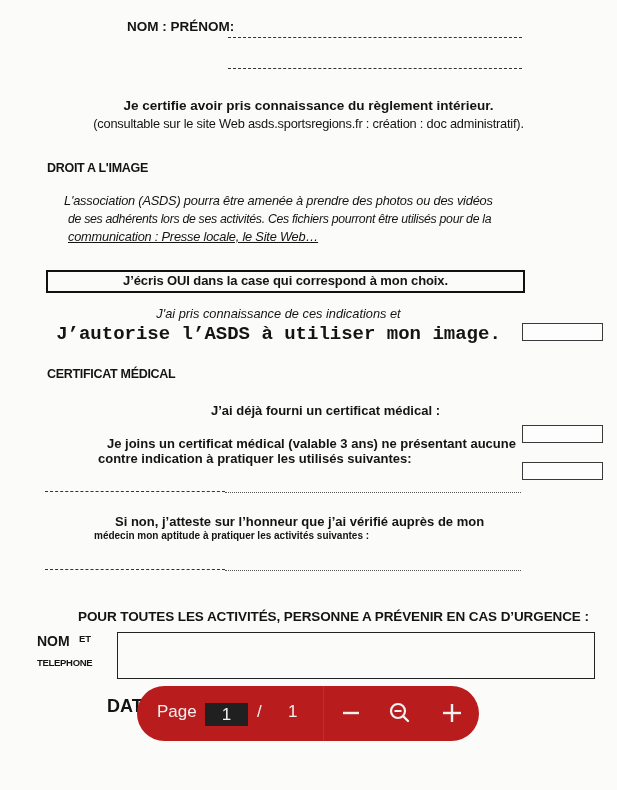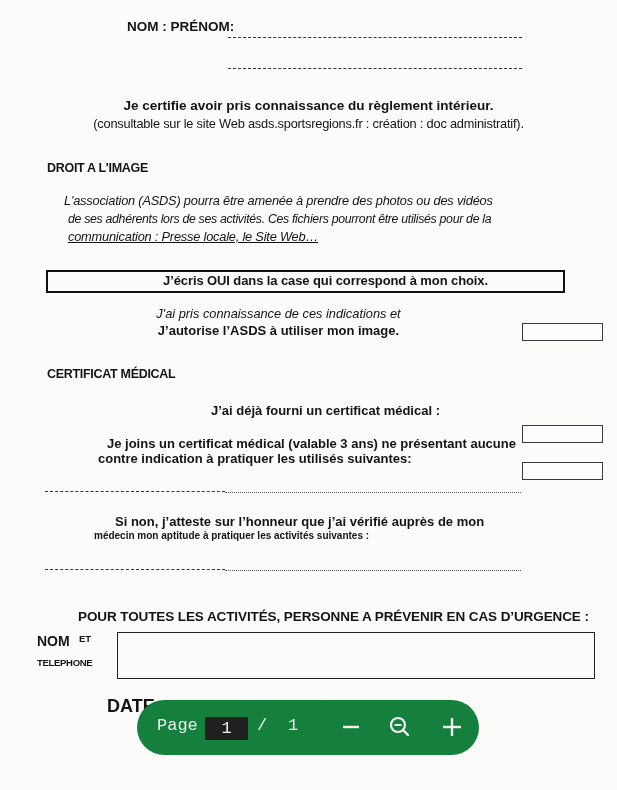--- a/index.html
+++ b/index.html
@@ -39,27 +39,27 @@
   .center-text {
     position: absolute;
     text-align: center;
     white-space: nowrap;
   }
 
   
   .toolbar {
     position: absolute;
     left: 137px;
-    top: 700px;
+    top: 686px;
     width: 342px;
     height: 55px;
     border-radius: 28px;
-    background: #15803d;
+    background: #b91c1c;
     color: #f0f0f0;
-    font-family: Liberation Mono, monospace;
+    font-family: Liberation Sans, sans-serif;
   }
   .tb-page-label {
     position: absolute;
     left: 20px;
     top: 16px;
     font-size: 17px;
   }
   .tb-page-input {
     position: absolute;
     left: 68px;
@@ -111,26 +111,26 @@
 
   <div class="center-text b" style="left:0; width:617px; top:98px; font-size:13.5px;">Je certifie avoir pris connaissance du règlement intérieur.</div>
   <div class="center-text" style="left:0; width:617px; top:116px; font-size:12.8px; letter-spacing:-0.2px;">(consultable sur le site Web asds.sportsregions.fr : création : doc administratif).</div>
 
   <div class="abs b" style="left:47px; top:161px; font-size:12.5px; letter-spacing:-0.3px;">DROIT A L'IMAGE</div>
 
   <div class="abs i" style="left:64px; top:193px; font-size:12.8px; letter-spacing:-0.2px;">L'association (ASDS) pourra être amenée à prendre des photos ou des vidéos</div>
   <div class="abs i" style="left:68px; top:212px; font-size:12.3px; letter-spacing:-0.3px;">de ses adhérents lors de ses activités. Ces fichiers pourront être utilisés pour de la</div>
   <div class="abs i" style="left:68px; top:229px; font-size:12.8px; letter-spacing:-0.2px;text-decoration:underline;">communication : Presse locale, le Site Web…</div>
 
-  <div class="abs" style="left:46px; top:270px; width:475px; height:19px; border:2px solid #111; border-bottom-width:2.5px; border-right-width:2.5px;padding-left:40px;">
+  <div class="abs" style="left:46px; top:270px; width:475px; height:19px; border:2px solid #111; border-bottom-width:2.5px; border-right-width:2.5px;">
     <div class="b" style="text-align:center; font-size:13px; line-height:18px; letter-spacing:-0.1px;">J’écris OUI dans la case qui correspond à mon choix.</div>
   </div>
 
   <div class="center-text i" style="left:0; width:557px; top:306px; font-size:12.8px;">J'ai pris connaissance de ces indications et</div>
-  <div class="center-text b" style="left:0; width:557px; top:323px; font-size:13px;">J’autorise l’ASDS à utiliser mon image.</div>
+  <div class="center-text b" style="left:0; width:557px; top:323px; font-size:19px;font-family:Liberation Mono, monospace;">J’autorise l’ASDS à utiliser mon image.</div>
   <div class="checkbox" style="left:522px; top:323px;"></div>
 
   <div class="abs b" style="left:47px; top:367px; font-size:12.5px; letter-spacing:-0.3px;">CERTIFICAT MÉDICAL</div>
 
   <div class="center-text b" style="left:0; width:573px; top:403px; font-size:13px;margin-left:39px;">J’ai déjà fourni un certificat médical :</div>
   <div class="checkbox" style="left:522px; top:425px;"></div>
 
   <div class="abs b" style="left:107px; top:436px; font-size:13px;">Je joins un certificat médical (valable 3 ans) ne présentant aucune</div>
   <div class="abs b" style="left:98px; top:451px; font-size:13px;">contre indication à pratiquer les utilisés suivantes:</div>
   <div class="checkbox" style="left:522px; top:462px;"></div>

